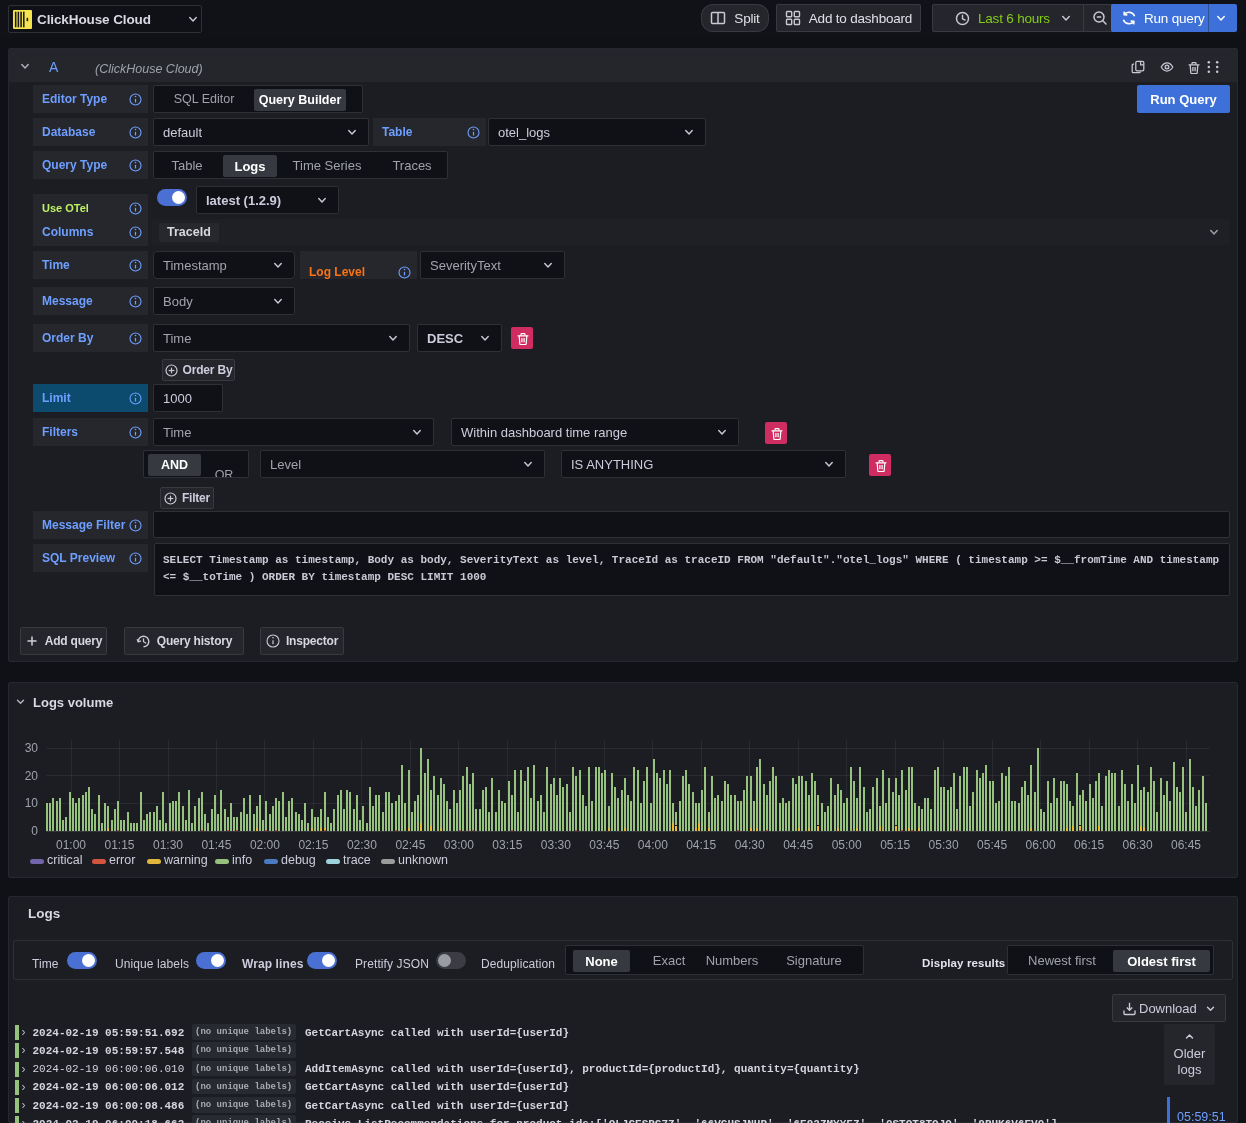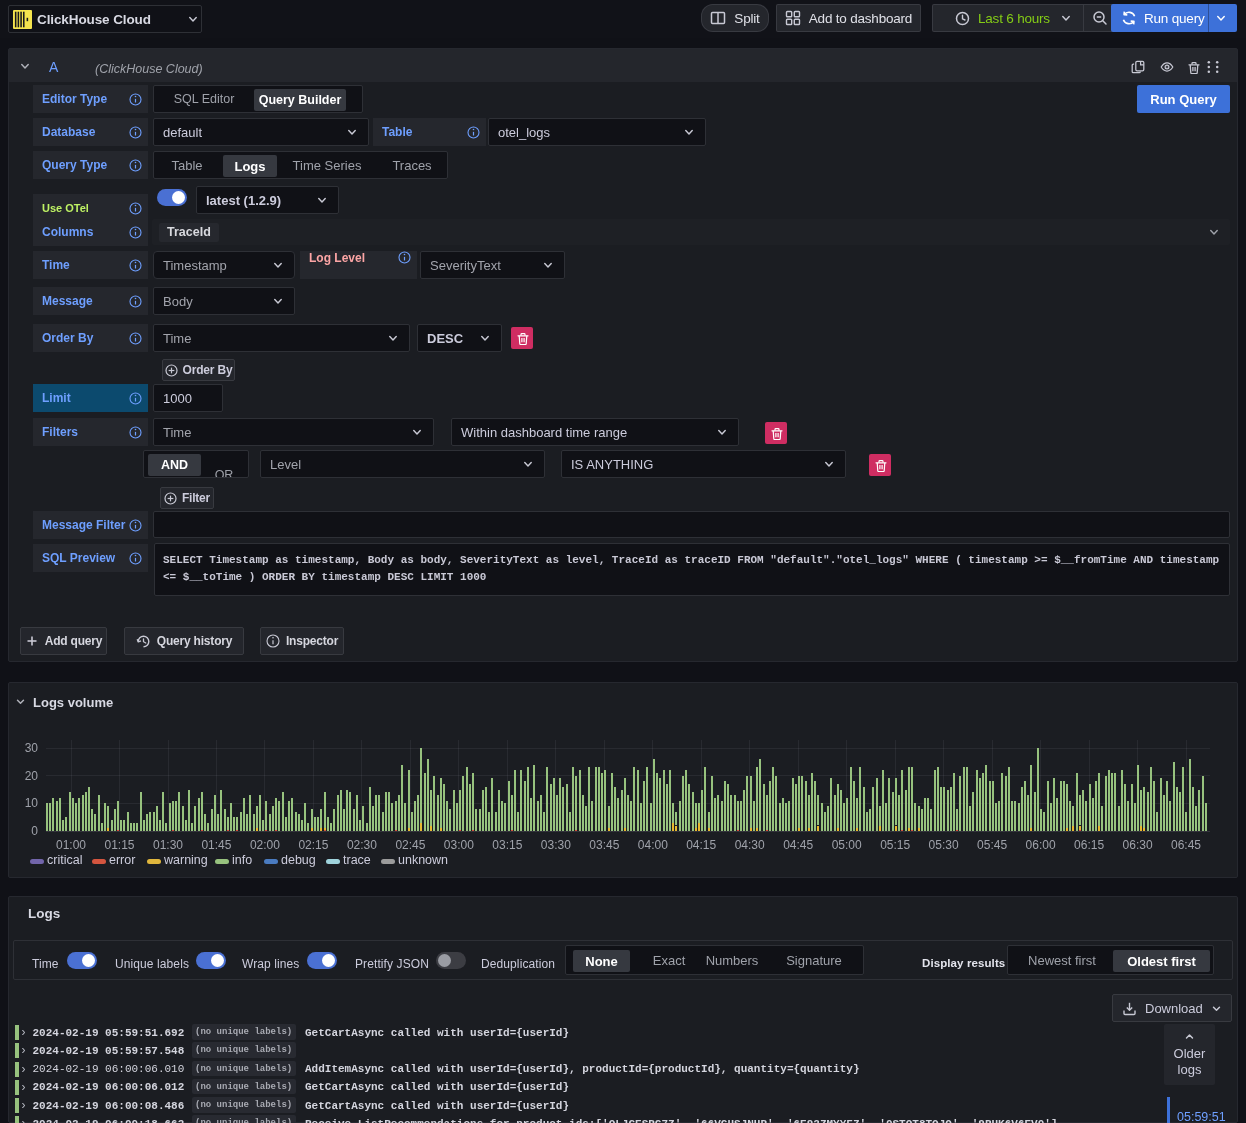--- a/index.html
+++ b/index.html
@@ -219,21 +219,21 @@
     </svg>
   </div>
 <div class="abs" style="left:153px;top:251px;display:flex;align-items:center;width:142px;height:28px;background:#101116;border:1px solid #2e3036;border-radius:4px;padding:0 9px;font-size:13px;color:#ccccdc">
     <span class="ph">Timestamp</span>
     <span class="cv" style="margin-left:auto">
       <svg width="14" height="14" viewBox="0 0 14 14">
         <path d="M3.7800000000000002 5.6000000000000005 L7.0 8.96 L10.219999999999999 5.6000000000000005" fill="none" stroke="#c8c9d4" stroke-width="1.45" stroke-linecap="round" stroke-linejoin="round"></path>
       </svg>
     </span>
   </div>
-<div class="abs" style="left:300px;top:251px;width:117px;height:28px;display:flex;align-items:flex-start;background:#25272d;color:#fca5a5;font-size:12px;font-weight:600;padding:0 6px 0 9px;justify-content:space-between">
+<div class="abs" style="left:300px;top:251px;width:117px;height:28px;display:flex;align-items:flex-end;background:#25272d;color:#f97316;font-size:12px;font-weight:600;padding:0 6px 0 9px;justify-content:space-between">
     <span>Log Level</span>
     <svg width="13" height="13" viewBox="0 0 13 13">
       <circle cx="6.5" cy="6.5" r="5.5" fill="none" stroke="#6e9fff" stroke-width="1.1"></circle>
       <line x1="6.5" y1="5.8500000000000005" x2="6.5" y2="9.49" stroke="#6e9fff" stroke-width="1.2"></line>
       <circle cx="6.5" cy="3.5100000000000002" r="0.8" fill="#6e9fff"></circle>
     </svg>
   </div>
 <div class="abs" style="left:420px;top:251px;display:flex;align-items:center;width:145px;height:28px;background:#101116;border:1px solid #2e3036;border-radius:2px;padding:0 9px;font-size:13px;color:#ccccdc">
     <span class="ph">SeverityText</span>
     <span class="cv" style="margin-left:auto">
@@ -927,21 +927,21 @@
 <div class="abs" style="left:28px;top:904px;"><span style="color:#d8d9e3;font-size:13.5px;font-weight:600">Logs</span></div>
 <div class="abs" style="left:13px;top:940px;width:1220px;height:40px;border:1px solid #2e3036;border-radius:2px"></div>
 <div class="abs" style="left:32px;top:953.5px;"><span style="font-size:12px;font-weight:500;color:#ccccdc;letter-spacing:0.1px">Time</span></div>
 <div class="abs" style="left:67px;top:952px;">
     <div class="tog"></div>
   </div>
 <div class="abs" style="left:115px;top:953.5px;"><span style="font-size:12px;font-weight:500;color:#ccccdc;letter-spacing:0.1px">Unique labels</span></div>
 <div class="abs" style="left:196px;top:952px;">
     <div class="tog"></div>
   </div>
-<div class="abs" style="left:242px;top:953.5px;"><span style="font-size:12px;font-weight:400;color:#ccccdc;letter-spacing:0.1px">Wrap lines</span></div>
+<div class="abs" style="left:242px;top:953.5px;"><span style="font-size:12px;font-weight:700;color:#ccccdc;letter-spacing:0.1px">Wrap lines</span></div>
 <div class="abs" style="left:307px;top:952px;">
     <div class="tog"></div>
   </div>
 <div class="abs" style="left:355px;top:953.5px;"><span style="font-size:12px;font-weight:500;color:#ccccdc;letter-spacing:0.1px">Prettify JSON</span></div>
 <div class="abs" style="left:436px;top:952px;">
     <div class="tog togoff"></div>
   </div>
 <div class="abs" style="left:481px;top:953.5px;"><span style="font-size:12px;font-weight:500;color:#ccccdc;letter-spacing:0.1px">Deduplication</span></div>
 <div class="abs" style="left:565px;top:945px;width:299px;height:30px;background:#101116;border:1px solid #2e3036;border-radius:2px;overflow:hidden">
     <div style="position:absolute;left:7px;top:4.0px;width:57px;height:22px;background:#363940;border-radius:2px;display:flex;align-items:center;justify-content:center;color:#fff;font-weight:700;font-size:13px">None</div>
@@ -953,21 +953,21 @@
 <div class="abs" style="left:1007px;top:945px;width:207px;height:30px;background:#101116;border:1px solid #2e3036;border-radius:2px;overflow:hidden">
     <div style="position:absolute;left:-26px;top:0;width:160px;height:28px;display:flex;align-items:center;justify-content:center;color:#9fa2aa;font-size:13px">Newest first</div>
     <div style="position:absolute;left:105px;top:4.0px;width:97px;height:22px;background:#363940;border-radius:2px;display:flex;align-items:center;justify-content:center;color:#fff;font-weight:700;font-size:13px">Oldest first</div>
   </div>
 <div class="abs" style="left:1112px;top:994px;display:flex;align-items:center;height:28px;padding:0 8px 0 9px;background:#24262c;border:1px solid #383a40;border-radius:2px;font-size:13px;font-weight:500;color:#ccccdc">
     <svg width="15" height="15" viewBox="0 0 15 15">
       <path d="M2 9.5 L2 12.5 A1 1 0 0 0 3 13.5 L12 13.5 A1 1 0 0 0 13 12.5 L13 9.5" fill="none" stroke="#c8c9d4" stroke-width="1.4"></path>
       <line x1="7.5" y1="1.8" x2="7.5" y2="9" stroke="#c8c9d4" stroke-width="1.4"></line>
       <path d="M4.8 6.5 L7.5 9.3 L10.2 6.5" fill="none" stroke="#c8c9d4" stroke-width="1.4" stroke-linejoin="round"></path>
     </svg>
-    <span style="margin-left:8px">Download</span>
+    <span style="margin-left:2px">Download</span>
     <span style="margin-left:7px;display:flex">
       <svg width="13" height="13" viewBox="0 0 13 13">
         <path d="M3.5100000000000002 5.2 L6.5 8.32 L9.49 5.2" fill="none" stroke="#c8c9d4" stroke-width="1.45" stroke-linecap="round" stroke-linejoin="round"></path>
       </svg>
     </span>
   </div>
 <div class="abs" style="left:8px;top:1023.5px;width:1230px;height:18.25px;overflow:hidden">
     <div class="abs" style="left:7px;top:1.5px;width:3.5px;height:15px;background:#97c27e"></div>
     <div class="abs" style="left:13.5px;top:1.5px;color:#b5b7c0;font-size:12px">›</div>
     <div class="abs mono" style="left:24.5px;top:3px;font-size:11px;color:#d4d5de;font-weight:700">2024-02-19 05:59:51.692</div>

